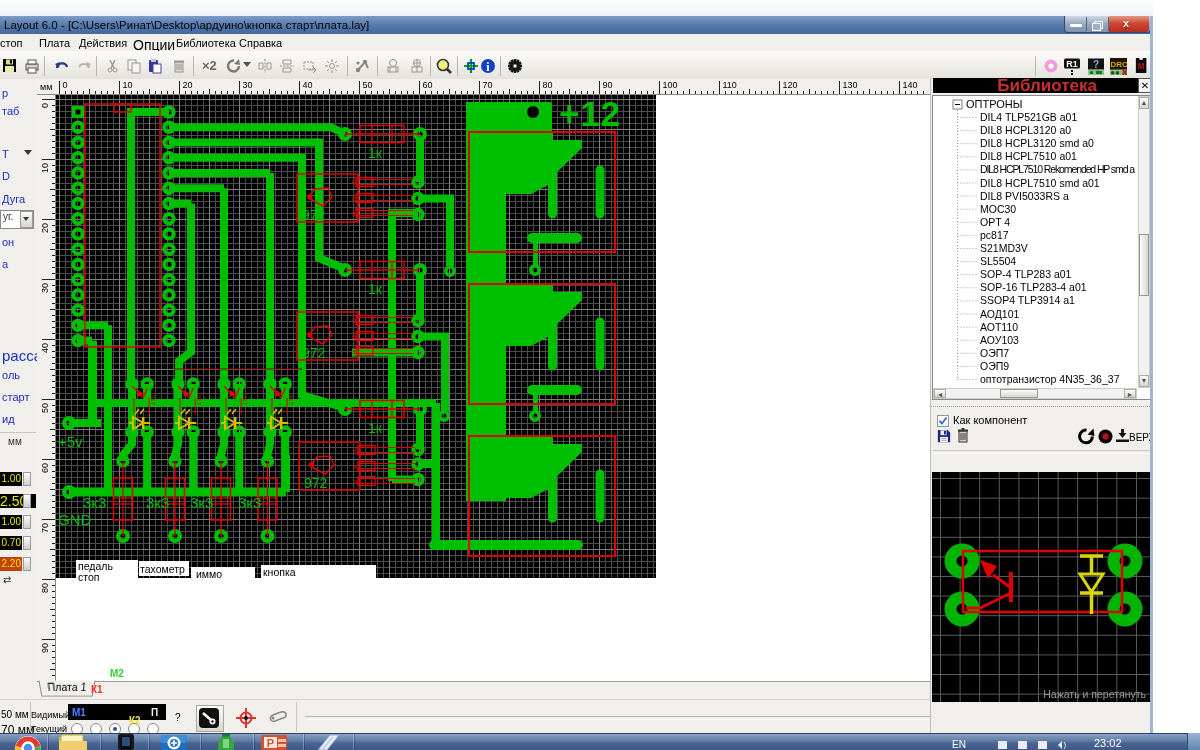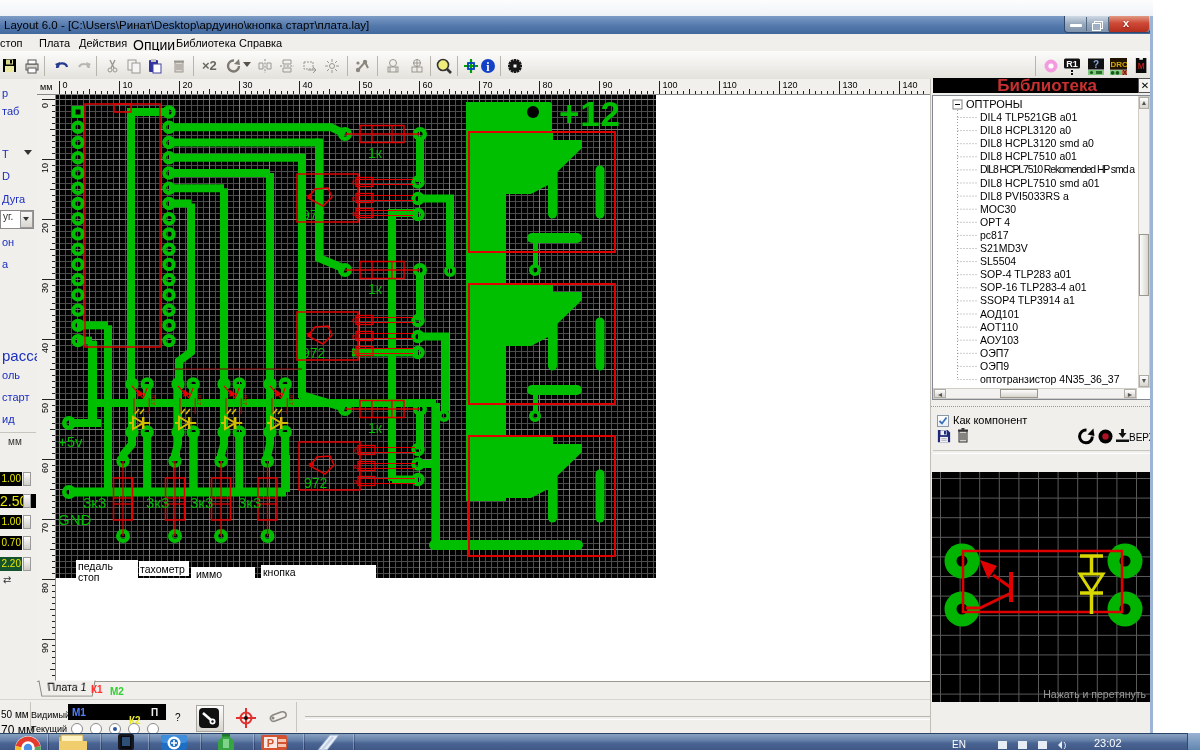--- a/index.html
+++ b/index.html
@@ -192,21 +192,21 @@
 <div style="position:absolute;left:8px;top:436px;font-size:10px;color:#333">мм</div>
 <div style="position:absolute;left:0;top:432px;width:36px;height:1px;background:#c8c5be"></div>
 <div style="position:absolute;left:0;top:472px;width:21px;height:14px;background:#000;color:#E8E800;font-size:10px;text-align:right;line-height:14px;padding-right:1px">1.00</div>
 <div style="position:absolute;left:23px;top:472px;width:8px;height:14px;background:linear-gradient(#fcfcfc,#d0cdc6);border:1px solid #9a9a9a;box-sizing:border-box"></div>
 <div style="position:absolute;left:0;top:494px;width:21px;height:14px;background:#000;color:#E8E800;font-size:14px;text-align:right;line-height:14px;padding-right:15px">2.50</div>
 <div style="position:absolute;left:23px;top:494px;width:8px;height:14px;background:linear-gradient(#fcfcfc,#d0cdc6);border:1px solid #9a9a9a;box-sizing:border-box"></div>
 <div style="position:absolute;left:0;top:515px;width:21px;height:14px;background:#000;color:#E8E800;font-size:10px;text-align:right;line-height:14px;padding-right:1px">1.00</div>
 <div style="position:absolute;left:23px;top:515px;width:8px;height:14px;background:linear-gradient(#fcfcfc,#d0cdc6);border:1px solid #9a9a9a;box-sizing:border-box"></div>
 <div style="position:absolute;left:0;top:536px;width:21px;height:14px;background:#000;color:#E8E800;font-size:10px;text-align:right;line-height:14px;padding-right:1px">0.70</div>
 <div style="position:absolute;left:23px;top:536px;width:8px;height:14px;background:linear-gradient(#fcfcfc,#d0cdc6);border:1px solid #9a9a9a;box-sizing:border-box"></div>
-<div style="position:absolute;left:0;top:557px;width:21px;height:14px;background:#14532d;color:#E8E800;font-size:10px;text-align:right;line-height:14px;padding-right:1px">2.20</div>
+<div style="position:absolute;left:0;top:557px;width:21px;height:14px;background:#c2410c;color:#E8E800;font-size:10px;text-align:right;line-height:14px;padding-right:1px">2.20</div>
 <div style="position:absolute;left:23px;top:557px;width:8px;height:14px;background:linear-gradient(#fcfcfc,#d0cdc6);border:1px solid #9a9a9a;box-sizing:border-box"></div>
 <div style="position:absolute;left:3px;top:574px;font-size:10px;color:#333">⇄</div>
 <svg style="position:absolute;left:37px;top:79px" width="894" height="16" viewBox="37 79 894 16" text-rendering="optimizeSpeed">
     <rect x="37" y="79" width="894" height="16" fill="#F1F0ED"></rect>
     <text x="40" y="90" font-size="9">мм</text>
     <path d="M 59.5 81 V 94 M 65.5 91 V 94 M 71.5 91 V 94 M 77.5 91 V 94 M 83.5 91 V 94 M 89.5 89 V 94 M 95.5 91 V 94 M 101.5 91 V 94 M 107.5 91 V 94 M 113.5 91 V 94 M 119.5 81 V 94 M 125.5 91 V 94 M 131.5 91 V 94 M 137.5 91 V 94 M 143.5 91 V 94 M 149.5 89 V 94 M 155.5 91 V 94 M 161.5 91 V 94 M 167.5 91 V 94 M 173.5 91 V 94 M 179.5 81 V 94 M 185.5 91 V 94 M 191.5 91 V 94 M 197.5 91 V 94 M 203.5 91 V 94 M 209.5 89 V 94 M 215.5 91 V 94 M 221.5 91 V 94 M 227.5 91 V 94 M 233.5 91 V 94 M 239.5 81 V 94 M 245.5 91 V 94 M 251.5 91 V 94 M 257.5 91 V 94 M 263.5 91 V 94 M 269.5 89 V 94 M 275.5 91 V 94 M 281.5 91 V 94 M 287.5 91 V 94 M 293.5 91 V 94 M 299.5 81 V 94 M 305.5 91 V 94 M 311.5 91 V 94 M 317.5 91 V 94 M 323.5 91 V 94 M 329.5 89 V 94 M 335.5 91 V 94 M 341.5 91 V 94 M 347.5 91 V 94 M 353.5 91 V 94 M 359.5 81 V 94 M 365.5 91 V 94 M 371.5 91 V 94 M 377.5 91 V 94 M 383.5 91 V 94 M 389.5 89 V 94 M 395.5 91 V 94 M 401.5 91 V 94 M 407.5 91 V 94 M 413.5 91 V 94 M 419.5 81 V 94 M 425.5 91 V 94 M 431.5 91 V 94 M 437.5 91 V 94 M 443.5 91 V 94 M 449.5 89 V 94 M 455.5 91 V 94 M 461.5 91 V 94 M 467.5 91 V 94 M 473.5 91 V 94 M 479.5 81 V 94 M 485.5 91 V 94 M 491.5 91 V 94 M 497.5 91 V 94 M 503.5 91 V 94 M 509.5 89 V 94 M 515.5 91 V 94 M 521.5 91 V 94 M 527.5 91 V 94 M 533.5 91 V 94 M 539.5 81 V 94 M 545.5 91 V 94 M 551.5 91 V 94 M 557.5 91 V 94 M 563.5 91 V 94 M 569.5 89 V 94 M 575.5 91 V 94 M 581.5 91 V 94 M 587.5 91 V 94 M 593.5 91 V 94 M 599.5 81 V 94 M 605.5 91 V 94 M 611.5 91 V 94 M 617.5 91 V 94 M 623.5 91 V 94 M 629.5 89 V 94 M 635.5 91 V 94 M 641.5 91 V 94 M 647.5 91 V 94 M 653.5 91 V 94 M 659.5 81 V 94 M 665.5 91 V 94 M 671.5 91 V 94 M 677.5 91 V 94 M 683.5 91 V 94 M 689.5 89 V 94 M 695.5 91 V 94 M 701.5 91 V 94 M 707.5 91 V 94 M 713.5 91 V 94 M 719.5 81 V 94 M 725.5 91 V 94 M 731.5 91 V 94 M 737.5 91 V 94 M 743.5 91 V 94 M 749.5 89 V 94 M 755.5 91 V 94 M 761.5 91 V 94 M 767.5 91 V 94 M 773.5 91 V 94 M 779.5 81 V 94 M 785.5 91 V 94 M 791.5 91 V 94 M 797.5 91 V 94 M 803.5 91 V 94 M 809.5 89 V 94 M 815.5 91 V 94 M 821.5 91 V 94 M 827.5 91 V 94 M 833.5 91 V 94 M 839.5 81 V 94 M 845.5 91 V 94 M 851.5 91 V 94 M 857.5 91 V 94 M 863.5 91 V 94 M 869.5 89 V 94 M 875.5 91 V 94 M 881.5 91 V 94 M 887.5 91 V 94 M 893.5 91 V 94 M 899.5 81 V 94 M 905.5 91 V 94 M 911.5 91 V 94 M 917.5 91 V 94 M 923.5 91 V 94" stroke="#222" stroke-width="1" fill="none"></path>
     <text x="62.5" y="88" font-size="9">0</text>
     <text x="122.5" y="88" font-size="9">10</text>
     <text x="182.5" y="88" font-size="9">20</text>
     <text x="242.5" y="88" font-size="9">30</text>
@@ -550,21 +550,21 @@
 <div style="position:absolute;left:40px;top:681px;width:52px;height:15px;background:#F0EFEC;border:1px solid #8a877e;border-top:none;transform:perspective(10px) rotateX(-4deg);font-size:10.5px;text-align:center">Плата 1</div>
 <div style="position:absolute;left:0;top:699px;width:1200px;height:34px;background:#F0EFEC;border-top:1px solid #d8d5ce"></div>
 <div style="position:absolute;left:1px;top:709px;font-size:10px;color:#000">50 мм</div>
 <div style="position:absolute;left:1px;top:723px;font-size:12px;color:#000">70 мм</div>
 <div style="position:absolute;left:30px;top:702px;width:1px;height:30px;background:#c8c5be"></div>
 <div style="position:absolute;left:31px;top:710px;font-size:9px;color:#000">Видимый</div>
 <div style="position:absolute;left:31px;top:724px;font-size:9px;color:#000">Текущий</div>
 <div style="position:absolute;left:68px;top:704px;width:98px;height:16px;background:#000"></div>
 <div style="position:absolute;left:72px;top:707px;font-size:10px;font-weight:bold;color:#5080FF">М1</div>
 <div style="position:absolute;left:91px;top:684px;font-size:10px;font-weight:bold;color:#FF3030">К1</div>
-<div style="position:absolute;left:110px;top:686px;font-size:10px;font-weight:bold;color:#30D030">М2</div>
+<div style="position:absolute;left:110px;top:668px;font-size:10px;font-weight:bold;color:#30D030">М2</div>
 <div style="position:absolute;left:129px;top:715px;font-size:10px;font-weight:bold;color:#E8E830">К2</div>
 <div style="position:absolute;left:151px;top:707px;font-size:10px;font-weight:bold;color:#F0F0F0">П</div>
 <div style="position:absolute;left:71px;top:723px;width:12px;height:12px;border-radius:50%;background:#fff;border:1px solid #8a8a8a;box-sizing:border-box"></div>
 <div style="position:absolute;left:90px;top:723px;width:12px;height:12px;border-radius:50%;background:#fff;border:1px solid #8a8a8a;box-sizing:border-box"></div>
 <div style="position:absolute;left:109px;top:723px;width:12px;height:12px;border-radius:50%;background:#fff;border:1px solid #8a8a8a;box-sizing:border-box">
     <div style="position:absolute;left:3px;top:3px;width:4px;height:4px;border-radius:50%;background:#2a52a0"></div>
   </div>
 <div style="position:absolute;left:128px;top:723px;width:12px;height:12px;border-radius:50%;background:#fff;border:1px solid #8a8a8a;box-sizing:border-box"></div>
 <div style="position:absolute;left:147px;top:723px;width:12px;height:12px;border-radius:50%;background:#fff;border:1px solid #8a8a8a;box-sizing:border-box"></div>
 <div style="position:absolute;left:175px;top:712px;font-size:10px;color:#000">?</div>

